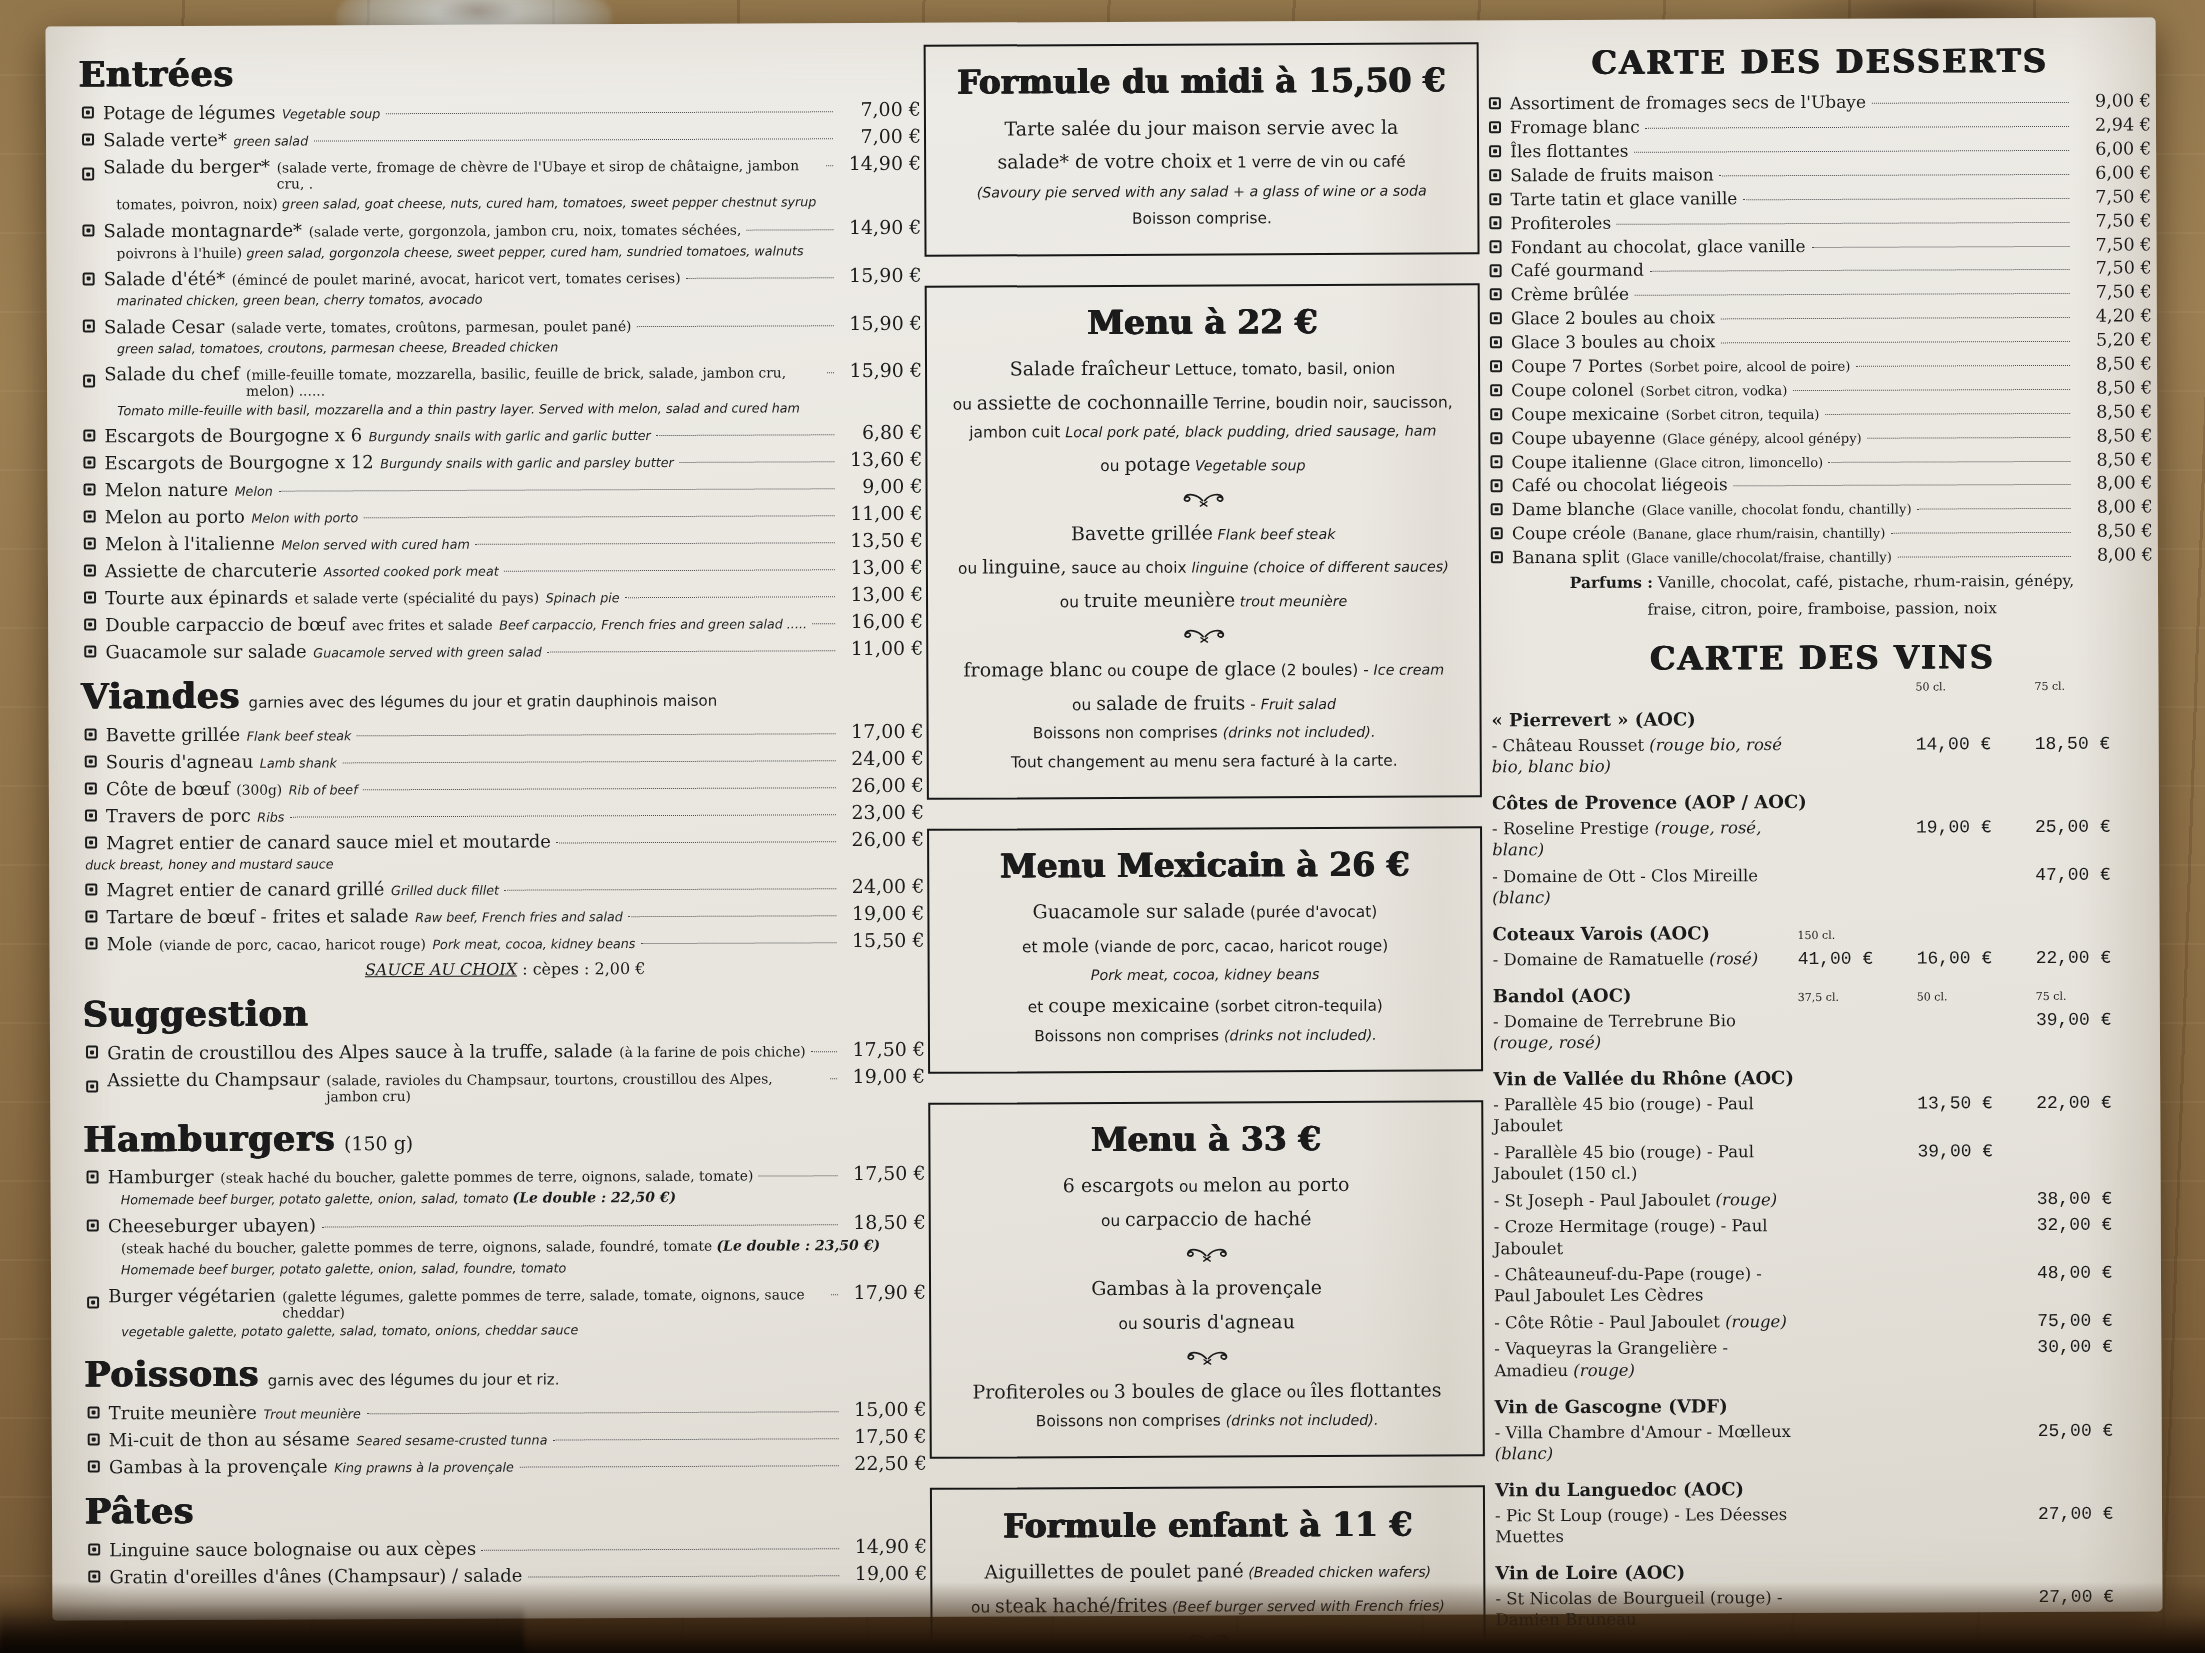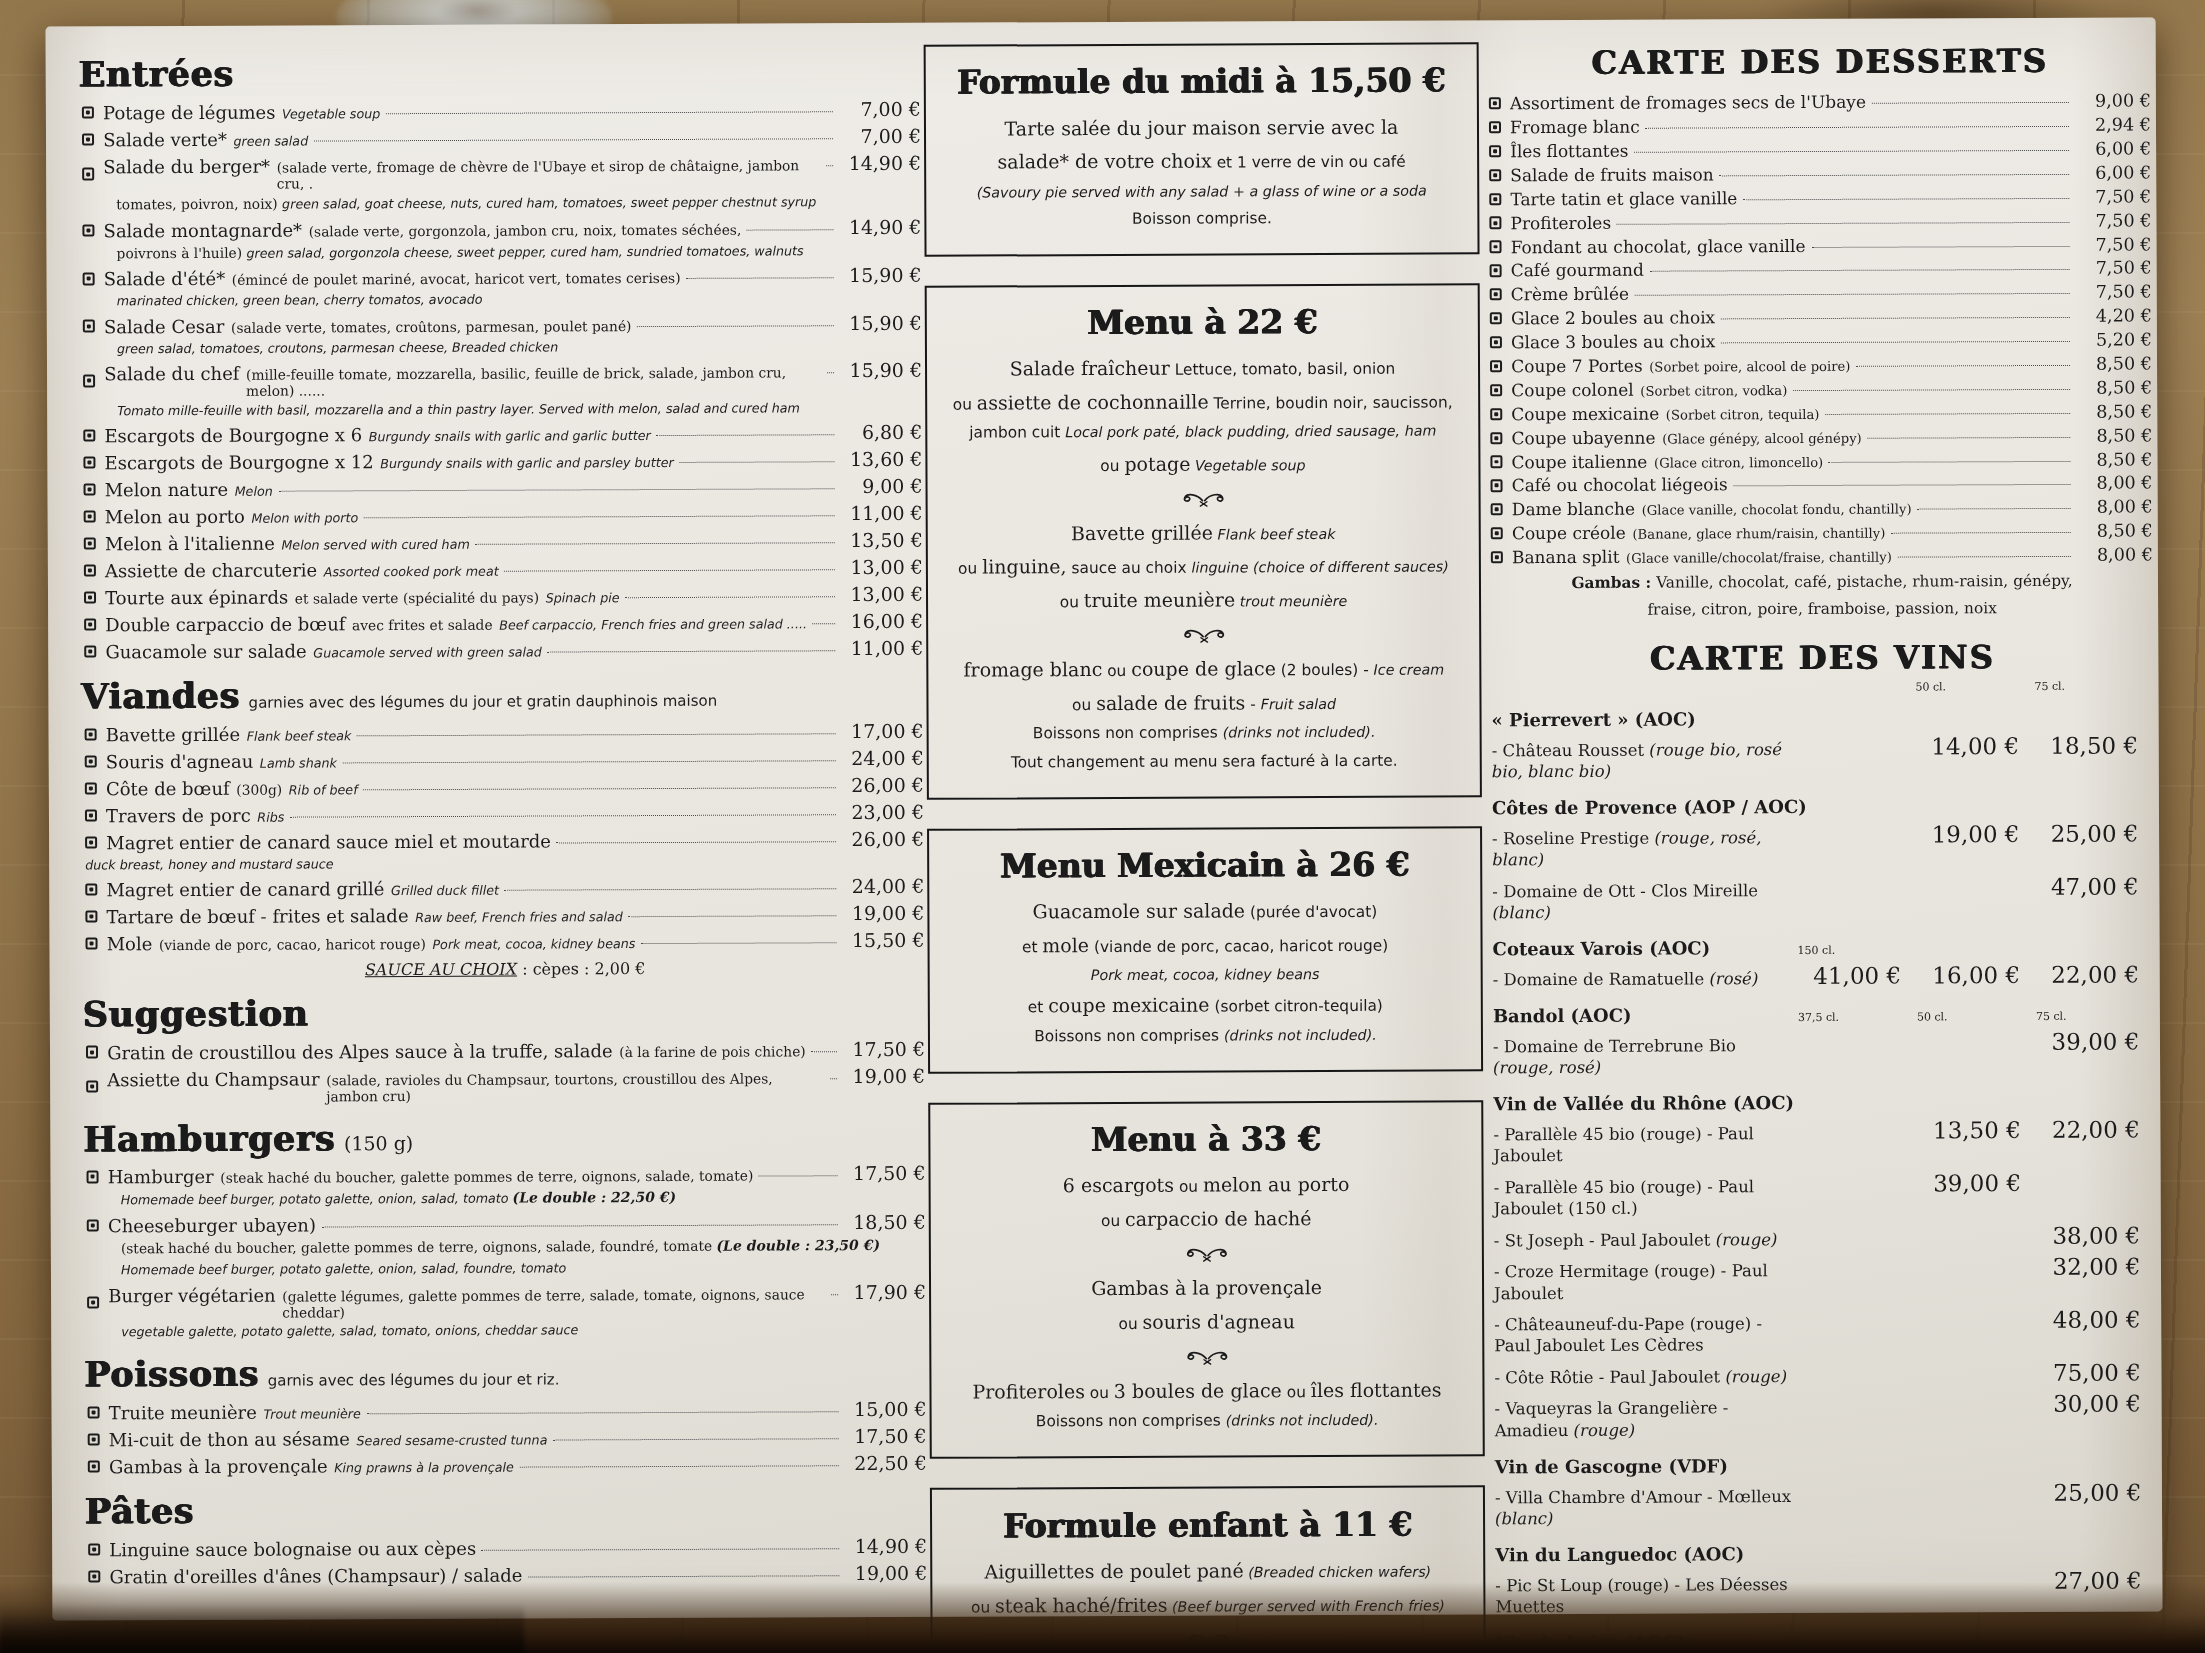--- a/index.html
+++ b/index.html
@@ -80,21 +80,21 @@
   .whead{text-align:center;font-size:32px;letter-spacing:2.2px;margin:19px 0 3.3px;}
   .wcols{display:flex;align-items:baseline;}
   .wsp{flex:1;}
   .wc{width:119px;font-family:"DejaVu Serif",serif;font-size:11px;white-space:nowrap;}
   .wgroup{margin-top:14.3px;}
   .wgname{font-size:18px;font-weight:bold;flex:none;}
   .wgname .gnote{font-weight:bold;}
   .wrow{display:flex;align-items:baseline;margin:5px 0;}
   .wrname{flex:1;font-size:16.5px;line-height:1.3;}
   .wrname .wnote{font-style:italic;}
-  .wcell{width:119px;text-align:center;font-size:23px;white-space:nowrap;}
+  .wcell{width:119px;text-align:left;font-size:18px;white-space:nowrap;font-family:Liberation Mono, monospace;}
 </style>
 </head>
 <body>
 
 <div class="wood"></div>
 <div class="glass"></div>
 <div class="glass-stem"></div>
 <div class="smudge-tr"></div>
 
 <div class="paper">
@@ -571,21 +571,21 @@
         <span class="leader"></span>
         <span class="price">8,50 €</span>
       </div>
       <div class="row drow">
         <span class="bullet"></span>
         <span class="iname">Banana split</span>
         <span class="ifr">(Glace vanille/chocolat/fraise, chantilly)</span>
         <span class="leader"></span>
         <span class="price">8,00 €</span>
       </div>
-      <div class="parfums"><span class="plabel">Gambas :</span><span> Vanille, chocolat, café, pistache, rhum-raisin, génépy,</span></div>
+      <div class="parfums"><span class="plabel">Parfums :</span><span> Vanille, chocolat, café, pistache, rhum-raisin, génépy,</span></div>
       <div class="parfums">fraise, citron, poire, framboise, passion, noix</div>
       <h2 class="whead fat">CARTE DES VINS</h2>
       <div class="wcols">
         <span class="wsp"></span>
         <span class="wc">50 cl.</span>
         <span class="wc">75 cl.</span>
       </div>
       <div class="wgroup">
         <div class="wcols">
           <span class="wgname">« Pierrevert » <span class="gnote">(AOC)</span></span>

